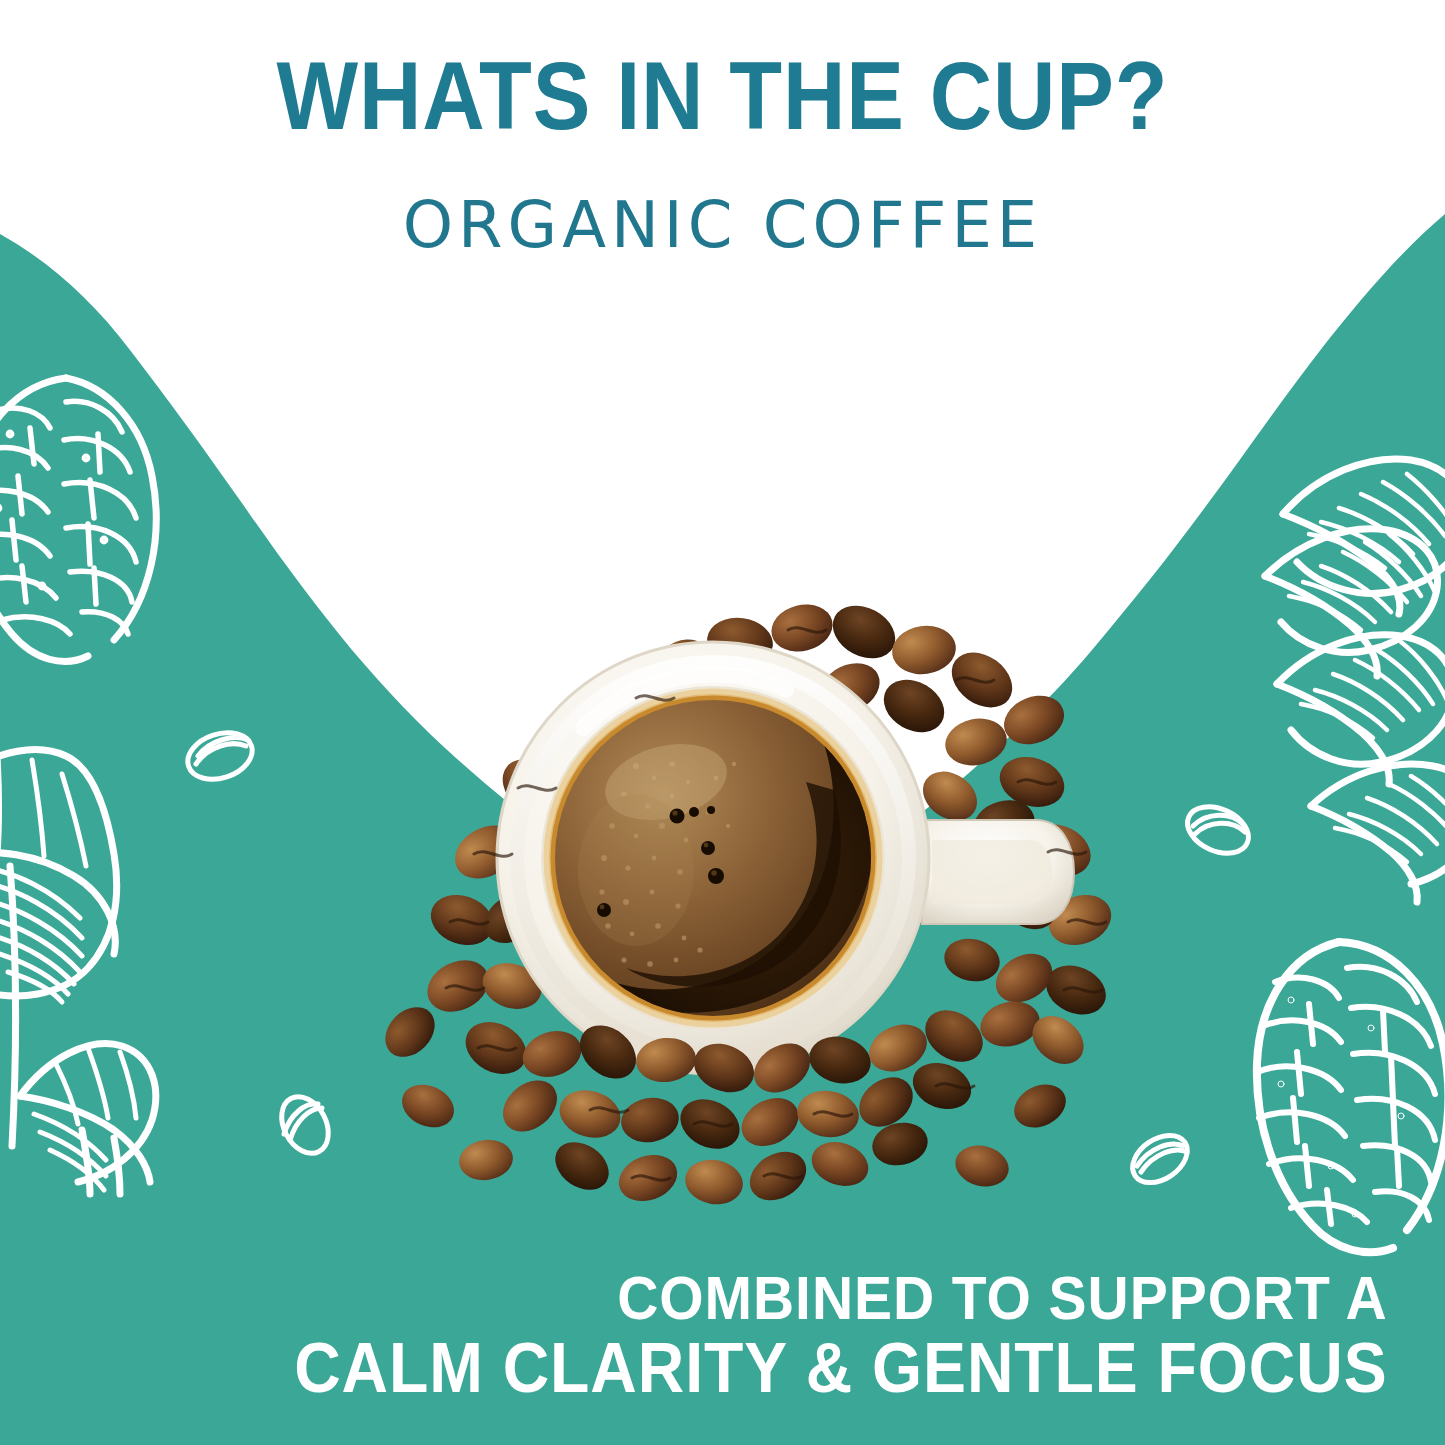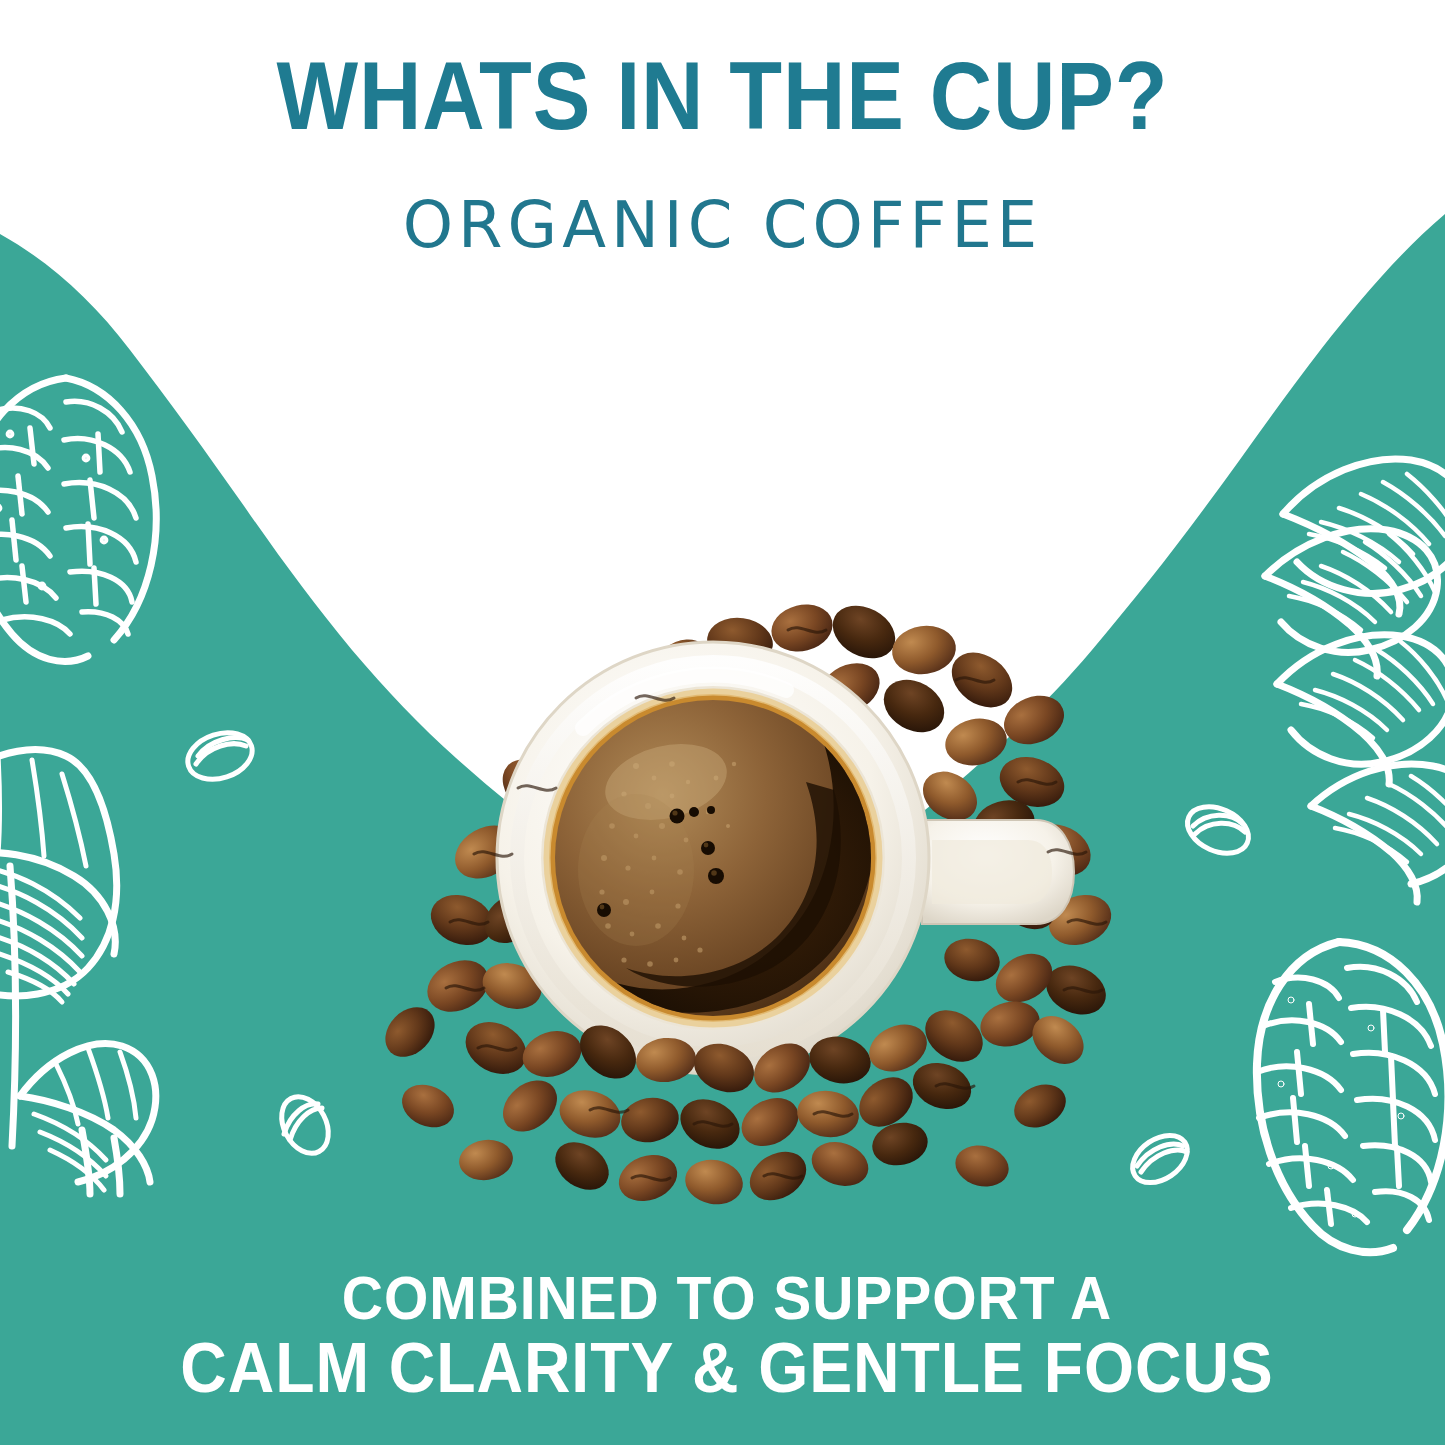--- a/index.html
+++ b/index.html
@@ -44,21 +44,21 @@
     white-space:nowrap;
   }
   .ingredients{position:absolute;left:0;right:0;top:178px;text-align:center;margin-top:12px;}
   .ingredient{
     display:block;font-size:64px;line-height:1.12;
     font-weight:500;color:#21778e;letter-spacing:5px;
     font-family:"DejaVu Sans","Liberation Sans",sans-serif;
     text-shadow:0 1px 1px rgba(255,255,255,.8);
     white-space:nowrap;
   }
-  .tagline{position:absolute;left:9px;right:0;bottom:40px;text-align:center;}
+  .tagline{position:absolute;left:9px;right:0;bottom:40px;text-align:right;}
   .tagline-line{
     display:block;color:#ffffff;font-weight:bold;line-height:1.06;
     font-family:"Liberation Sans Narrow","Liberation Sans",sans-serif;
     letter-spacing:1px;white-space:nowrap;
     transform:scaleX(.92);transform-origin:50% 50%;
   }
   .tagline-1{font-size:62px;}
   .tagline-2{font-size:70px;}
 </style>
 </head>

